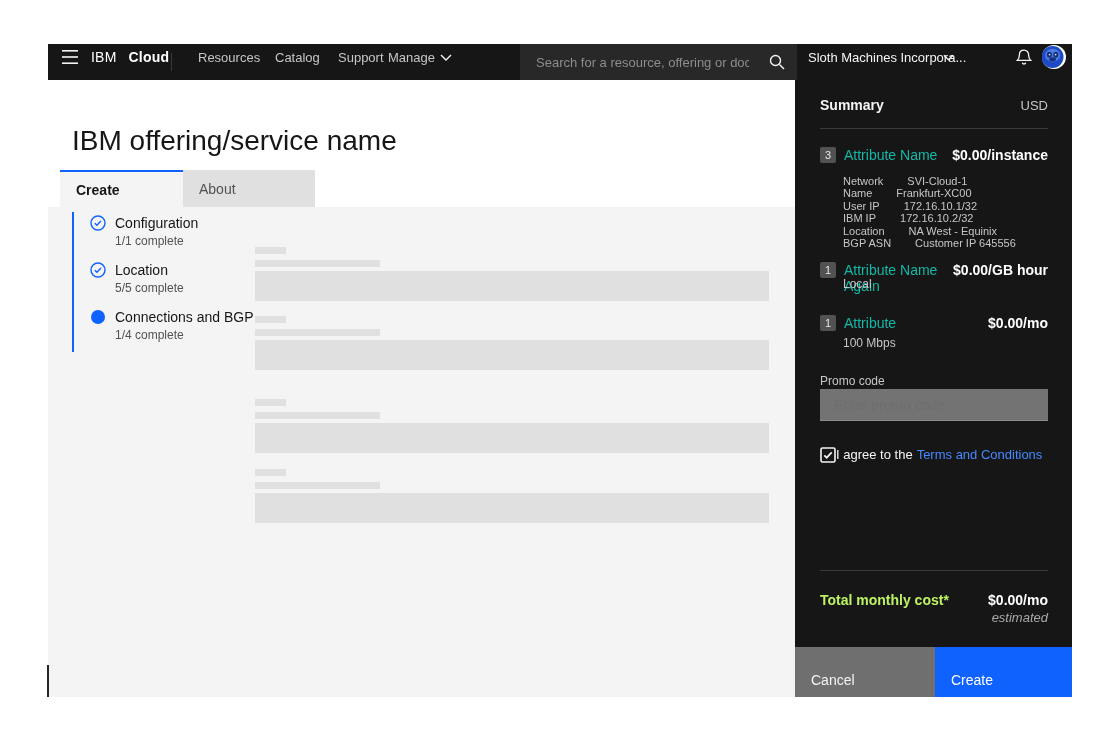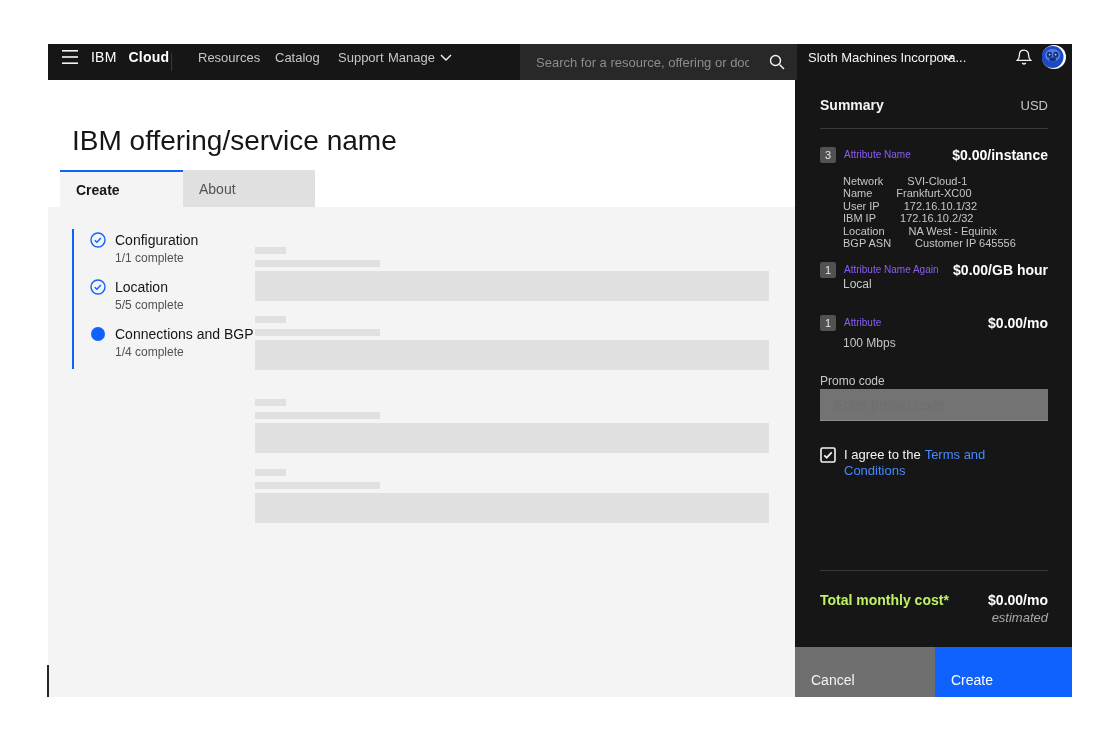--- a/index.html
+++ b/index.html
@@ -29,21 +29,21 @@
   
   .main { position:absolute; left:0; top:36px; width:747px; height:617px; background:#ffffff; }
   .page-title { position:absolute; left:24px; top:26px; font-size:28px; font-weight:400; color:#161616; }
   .tabs { position:absolute; left:12px; top:90px; display:flex; }
   .tab { height:37px; padding:11px 16px 0 16px; font-size:14px; cursor:pointer; }
   .tab-create { width:123px; background:#f4f4f4; border-top:2px solid #0f62fe; font-weight:bold; color:#161616; padding-top:10px; }
   .tab-about { width:132px; background:#e0e0e0; color:#525252; }
   .content { position:absolute; left:0; top:127px; width:747px; height:490px; background:#f4f4f4; }
 
   
-  .stepper { position:absolute; left:24px; top:22px; border-left:2px solid #0f62fe; padding:3px 0 10px 16px; }
+  .stepper { position:absolute; left:24px; top:5px; border-left:2px solid #0f62fe; padding:3px 0 10px 16px; }
   .step { display:flex; gap:9px; margin-bottom:14px; cursor:pointer; }
   .step:last-child { margin-bottom:0; }
   .step-ico { width:16px; height:16px; margin-top:0; }
   .step-label { font-size:14px; color:#161616; line-height:16px; }
   .step-status { font-size:12px; color:#525252; line-height:14px; margin-top:3px; }
 
   
   .skel-group { position:absolute; left:207px; width:514px; }
   .skel { background:#e0e0e0; }
   .skel-sm { width:31px; height:7px; }
@@ -59,36 +59,36 @@
   .s-header { top:17px; display:flex; justify-content:space-between; align-items:baseline; }
   .s-title { font-size:14px; font-weight:bold; color:#f4f4f4; }
   .s-currency { font-size:13px; color:#c6c6c6; }
   .s-div1 { top:48px; height:1px; background:#393939; }
   .s-div2 { top:490px; height:1px; background:#393939; }
 
   .s-item { display:flex; align-items:flex-start; }
   .s-item-1 { top:67px; } .s-item-2 { top:182px; } .s-item-3 { top:235px; }
   .qty-badge { width:16px; height:16px; background:#525252; color:#e8e8e8; font-size:11px; border-radius:2px;
                display:flex; align-items:center; justify-content:center; flex:none; }
-  .s-item-label { font-size:10px; color:#8b5cf6; margin-left:8px; line-height:16px;text-align:right; }
+  .s-item-label { font-size:14px; color:#14b8a6; margin-left:8px; line-height:16px; }
   .s-item-price { font-size:14px; font-weight:bold; color:#ffffff; margin-left:auto; line-height:16px; white-space:nowrap; }
 
   .s-details { top:95px; left:48px; font-size:11px; color:#c6c6c6; line-height:12.4px; }
   .s-detail-line { display:flex; gap:24px; }
   .s-sub { left:48px; font-size:12px; color:#c6c6c6; }
   .s-sub-1 { top:189px;margin-top:8px; } .s-sub-2 { top:256px; }
 
   .s-promo-label { top:294px; font-size:12px; color:#c6c6c6; }
   .s-promo-input { top:309px; }
   .s-promo-input input { width:100%; height:32px; background:#737373; border:none; border-bottom:1px solid #8d8d8d;
                          color:#f4f4f4; font-size:14px; padding:0 14px; outline:none; font-family:"Liberation Sans", sans-serif; }
   .s-promo-input input::placeholder { color:#6f6f6f; }
 
   .s-terms { top:367px; display:flex; align-items:flex-start; font-size:13px; color:#f4f4f4; }
-  .s-terms .txt { margin-left:8px; line-height:16px; }
+  .s-terms .txt { line-height:16px; }
   .s-terms a { color:#4589ff; text-decoration:none; margin-left:4px; cursor:pointer; }
   .checkbox { width:16px; height:16px; flex:none; cursor:pointer; }
 
   .s-total { top:512px; display:flex; justify-content:space-between; }
   .s-total-label { font-size:14px; font-weight:bold; color:#bef264; }
   .s-total-value { font-size:14px; font-weight:bold; color:#ffffff; }
   .s-estimated { top:530px; text-align:right; font-size:13px; font-style:italic; color:#a8a8a8; }
 
   .s-footer { position:absolute; left:0; bottom:0; width:277px; height:50px; display:flex; }
   .btn { height:50px; border:none; font-size:14px; text-align:left; padding:15px 16px 0 16px;

